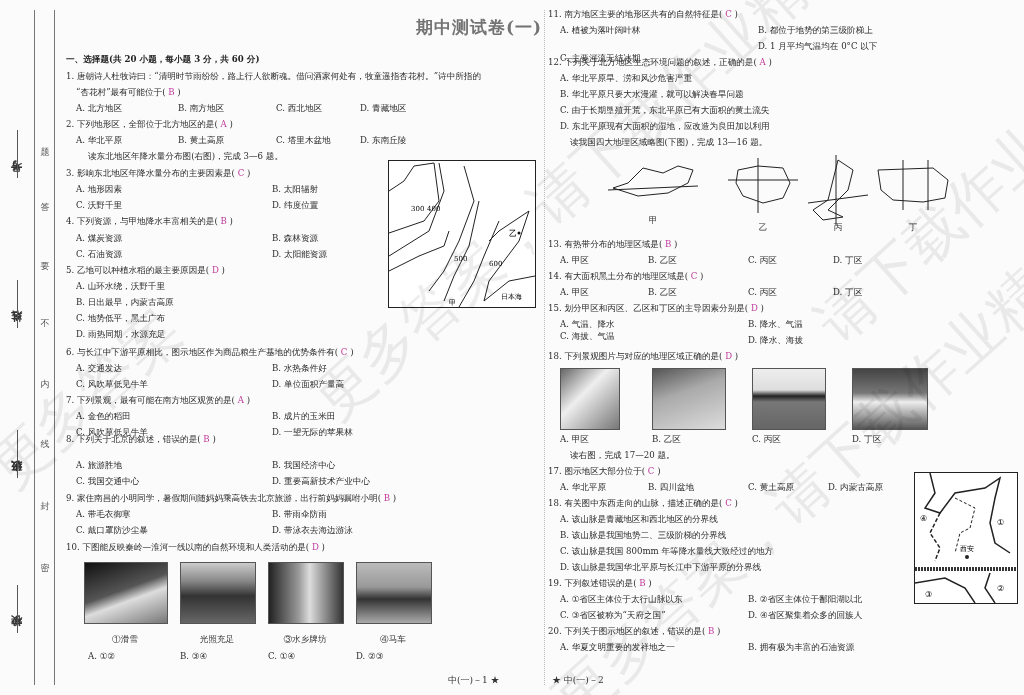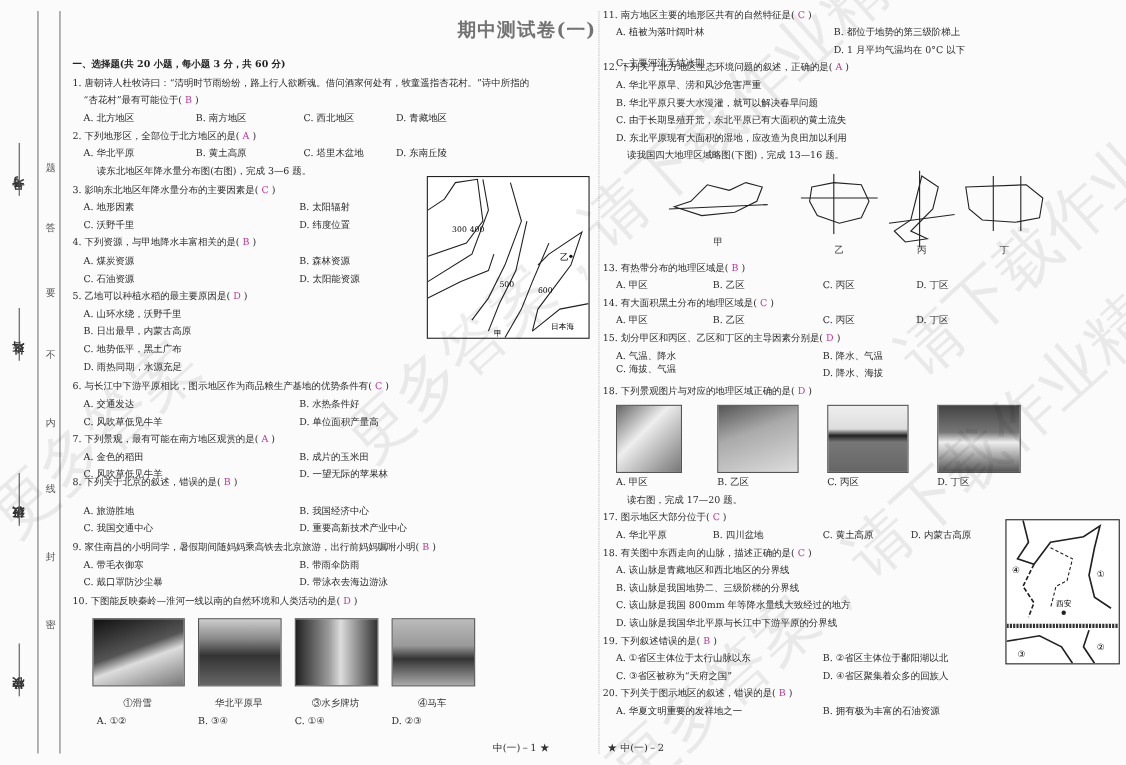--- a/index.html
+++ b/index.html
@@ -137,21 +137,21 @@
     <div class="ln" style="top:524px;left:206px">D. 带泳衣去海边游泳</div>
   </div>
 
   <div>
     <div class="ln" style="top:541px;left:0"><span>10. 下图能反映秦岭—淮河一线以南的自然环境和人类活动的是(</span> <span class="ans">D</span> )</div>
     <div class="imgbox" style="top:562px;left:18px;width:82px;height:60px;background:linear-gradient(160deg,#111 0%,#555 45%,#ddd 60%,#777 100%)"></div>
     <div class="imgbox" style="top:562px;left:114px;width:74px;height:60px;background:linear-gradient(180deg,#ccc 0%,#888 30%,#333 55%,#666 100%)"></div>
     <div class="imgbox" style="top:562px;left:202px;width:74px;height:60px;background:linear-gradient(90deg,#222 0%,#999 40%,#ddd 55%,#333 100%)"></div>
     <div class="imgbox" style="top:562px;left:290px;width:74px;height:60px;background:linear-gradient(180deg,#bbb 0%,#999 40%,#333 60%,#aaa 100%)"></div>
     <div class="cap" style="top:634px;left:18px;width:82px">①滑雪</div>
-    <div class="cap" style="top:634px;left:114px;width:74px">华北平原旱</div>
+    <div class="cap" style="top:634px;left:114px;width:74px">光照充足</div>
     <div class="cap" style="top:634px;left:202px;width:74px">③水乡牌坊</div>
     <div class="cap" style="top:634px;left:290px;width:74px">④马车</div>
     <div class="ln" style="top:650px;left:22px">A. ①②</div>
     <div class="ln" style="top:650px;left:114px">B. ③④</div>
     <div class="ln" style="top:650px;left:202px">C. ①④</div>
     <div class="ln" style="top:650px;left:290px">D. ②③</div>
   </div>
 
   <div class="map" style="top:160px;left:322px;width:146px;height:146px">
     <svg width="146" height="146" viewBox="0 0 146 146">

